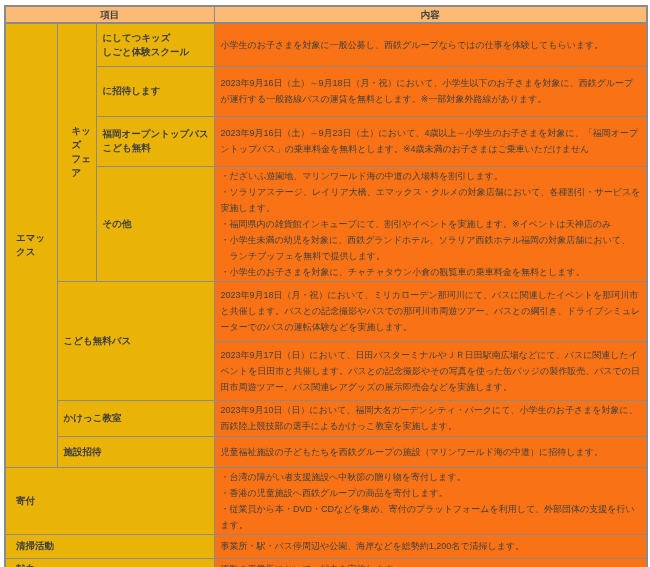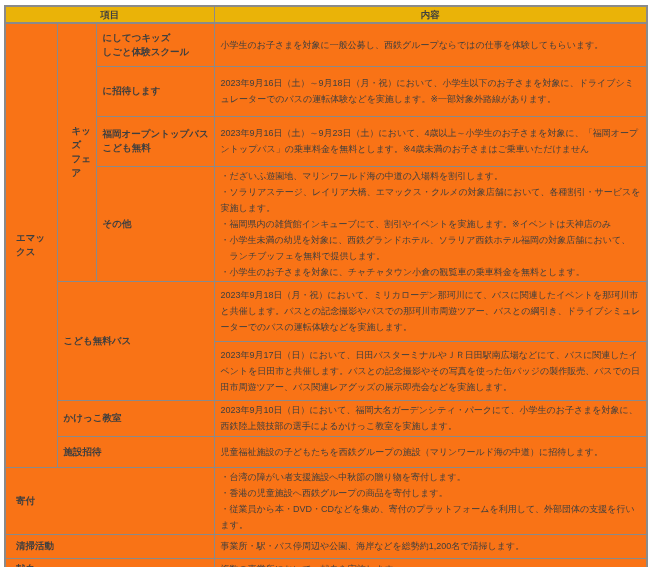--- a/index.html
+++ b/index.html
@@ -18,30 +18,30 @@
     border:1px solid #8a8a8a;
     white-space:pre-line;
     overflow:hidden;
     vertical-align:middle;
     font-size:9px;
     line-height:16px;
     padding:1px 4px 1px 6px;
     word-break:break-all;
   }
   th{
-    background:#eab308;
+    background:#fdba74;
     font-size:9.5px;
     font-weight:bold;
     text-align:center;
     padding:0;
     line-height:15px;
     border-bottom:2px solid #8a8a8a;
   }
   td.lbl{
-    background:#f97316;
+    background:#eab308;
     font-weight:bold;
     font-size:9.5px;
     line-height:14px;
   }
   td.grp{padding-left:10px;}
   td.mid{padding-left:14px;}
   td.content{background:#f97316;}
   
   tr.h-hdr{height:17px;}
   tr.h-r1{height:43px;}
@@ -77,21 +77,21 @@
     <td class="lbl grp" rowspan="8">エマックス</td>
     <td class="lbl mid" rowspan="4">キッズ
 フェア</td>
     <td class="lbl">にしてつキッズ
 しごと体験スクール</td>
     <td class="content">小学生のお子さまを対象に一般公募し、西鉄グループならではの仕事を体験してもらいます。</td>
   </tr>
 
   <tr class="h-r2">
     <td class="lbl">に招待します</td>
-    <td class="content">2023年9月16日（土）～9月18日（月・祝）において、小学生以下のお子さまを対象に、ドライブシミュレーターでのバスの運転体験などを実施します。※一部対象外路線があります。</td>
+    <td class="content">2023年9月16日（土）～9月18日（月・祝）において、小学生以下のお子さまを対象に、西鉄グループが運行する一般路線バスの運賃を無料とします。※一部対象外路線があります。</td>
   </tr>
 
   <tr class="h-r3">
     <td class="lbl">福岡オープントップバス
 こども無料</td>
     <td class="content">2023年9月16日（土）～9月23日（土）において、4歳以上～小学生のお子さまを対象に、「福岡オープントップバス」の乗車料金を無料とします。※4歳未満のお子さまはご乗車いただけません</td>
   </tr>
 
   <tr class="h-r4">
     <td class="lbl">その他</td>

